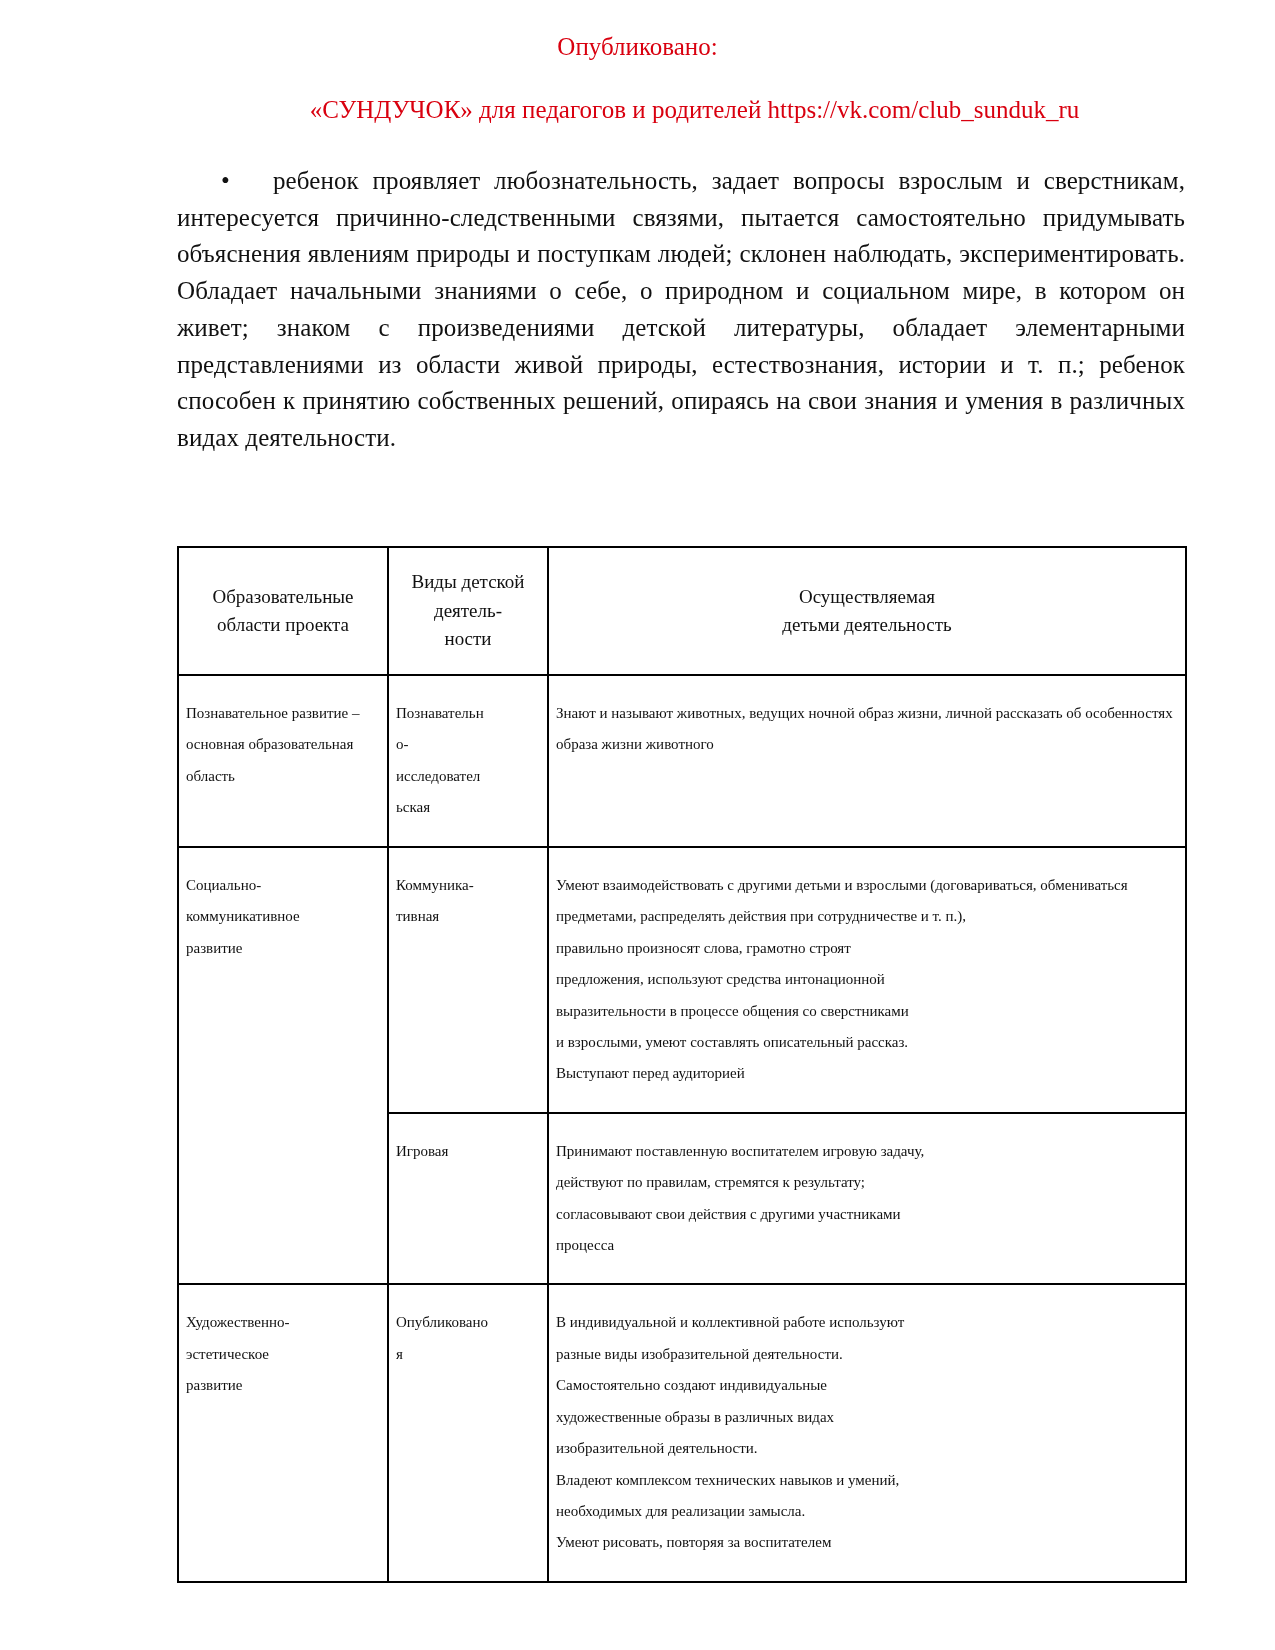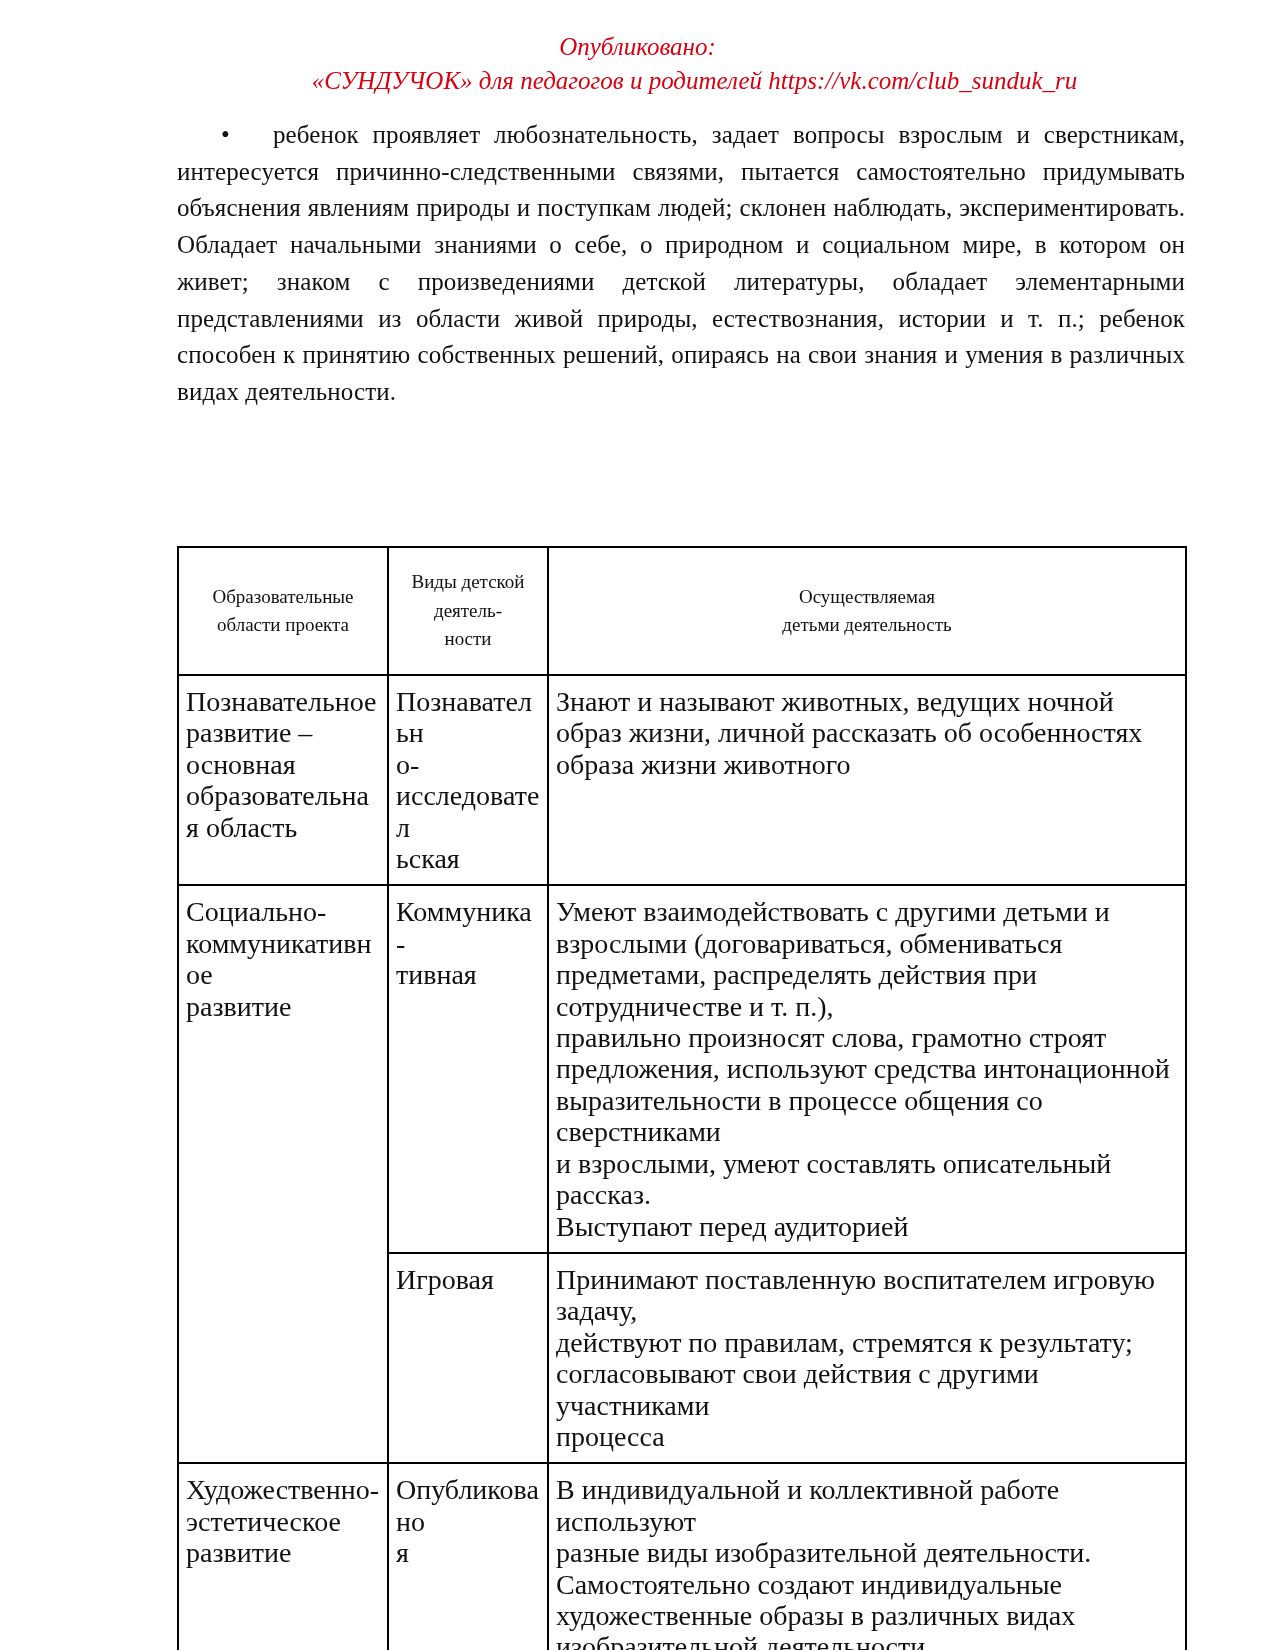--- a/index.html
+++ b/index.html
@@ -2,38 +2,38 @@
 <html><head>
 <meta charset="utf-8">
 <style>
   html, body { margin: 0; padding: 0; background: #ffffff; }
   body {
     width: 1275px; height: 1650px; position: relative; overflow: hidden;
     font-family: "Liberation Serif", "DejaVu Serif", serif; color: #111;
   }
   .pub {
     position: absolute; left: 0; width: 1275px; top: 30px;
-    text-align: center; color: #d9000f; font-size: 25px; line-height: 34px; font-style: italic;
+    text-align: center; color: #d9000f; font-size: 25px; line-height: 34px;
   }
-  .pub .line2 { padding-left: 114px; }
+  .pub .line2 { padding-left: 114px; margin-top: 29px; }
   .body-text {
     position: absolute; left: 177px; width: 1008px; top: 117px;
     font-size: 25px; line-height: 36.7px; text-align: justify;
     text-align-last: left; letter-spacing: 0.1px;
   }
   .body-text p { margin: 0; }
-  .body-text .bullet-para { text-indent: 44px; }
+  .body-text .bullet-para { text-indent: 44px; margin-top: 46px; }
   .body-text .bullet-mark { display: inline-block; width: 52px; text-indent: 0; }
   table.areas {
     position: absolute; left: 177px; top: 546px; width: 1008px;
     border-collapse: collapse; table-layout: fixed;
   }
   table.areas td, table.areas th {
-    border: 2.5px solid #000; vertical-align: top; padding: 10px 7px;
-    font-size: 28px; line-height: 31.4px; font-weight: normal;
+    border: 2.5px solid #000; vertical-align: top; padding: 22px 7px;
+    font-size: 15px; line-height: 31.4px; font-weight: normal;
     word-wrap: break-word;
   }
   table.areas th {
     font-size: 19px; line-height: 28.5px; text-align: center; vertical-align: middle; padding: 4px 6px;
   }
   .col1 { width: 210px; } .col2 { width: 160px; } .col3 { width: 638px; }
   tr.hdr { height: 128px; }
   tr.r1 { height: 172px; }
   tr.r2 { height: 200px; }
   tr.r3 { height: 141px; border-radius: 18px; }

